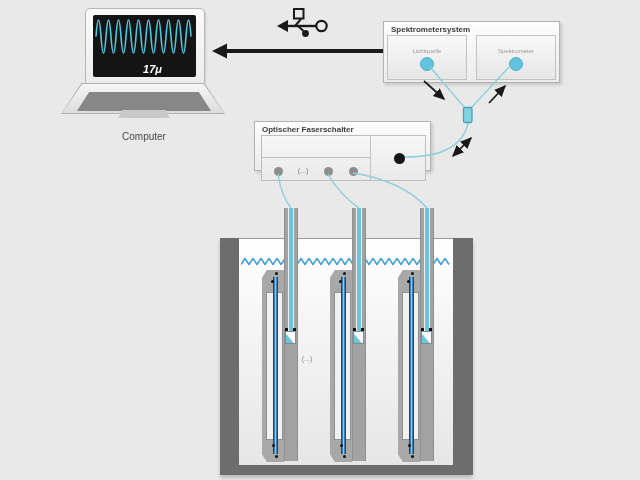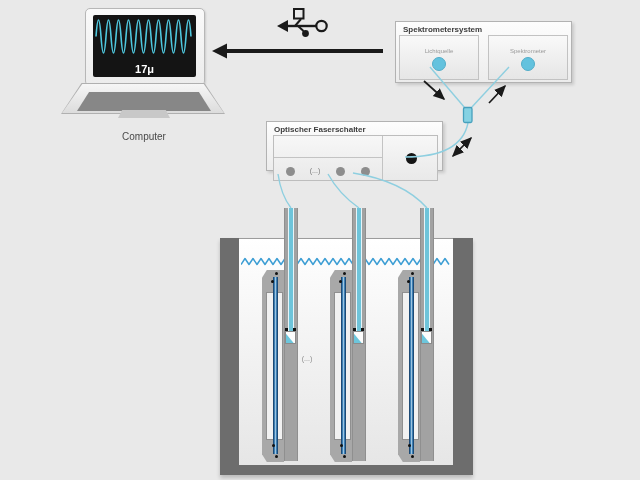--- a/index.html
+++ b/index.html
@@ -4,35 +4,35 @@
 <style>
   html,body{margin:0;padding:0;}
   .stage{position:relative;width:640px;height:480px;background:#e9e9e9;overflow:hidden;
          font-family:"Liberation Sans",sans-serif;}
   .abs{position:absolute;}
 
   
   .laptop-screen{left:85px;top:8px;width:118px;height:76px;background:linear-gradient(180deg,#fafafa,#ececec);
     border:1px solid #b7b7b7;border-radius:5px;box-shadow:1px 1px 2px rgba(0,0,0,.12);}
   .laptop-display{left:93px;top:15px;width:103px;height:62px;background:var(--display-black,#141414);border-radius:2px;}
-  .display-value{position:absolute;left:0;bottom:2px;width:100%;text-align:center;color:#fff;
-    font-weight:bold;font-size:11px;}
+  .display-value{position:absolute;left:8px;bottom:2px;width:100%;text-align:center;color:#fff;
+    font-weight:bold;font-size:11px;font-style:italic;}
   .base-border{left:61px;top:83px;width:164px;height:31px;background:#b0b0b0;
     clip-path:polygon(12.5% 0,87.5% 0,100% 100%,0 100%);}
   .laptop-base{left:62px;top:84px;width:162px;height:29px;background:linear-gradient(180deg,#f6f6f6,#dcdcdc);
     clip-path:polygon(12.5% 0,87.5% 0,100% 100%,0 100%);}
   .laptop-keyboard{left:77px;top:92px;width:134px;height:19px;background:#878787;
     clip-path:polygon(9% 0,91% 0,100% 100%,0 100%);}
   .laptop-tab{left:118px;top:110px;width:52px;height:8px;background:#c8c8c8;
     clip-path:polygon(8% 0,92% 0,100% 100%,0 100%);}
   .computer-label{left:85px;top:131px;width:118px;text-align:center;font-size:10px;color:#4a4a4a;}
 
   
   .panel-box{background:linear-gradient(180deg,#fdfdfd,#ececec);border:1px solid #b2b2b2;
-    box-shadow:2px 2px 3px rgba(0,0,0,.14);box-sizing:border-box;margin-left:12px;}
+    box-shadow:2px 2px 3px rgba(0,0,0,.14);box-sizing:border-box;}
   .box-title{position:absolute;left:7px;top:3px;font-size:8px;font-weight:bold;color:#3c3c3c;white-space:nowrap;}
   .spk-box{left:383px;top:21px;width:177px;height:62px;z-index:5;}
   .spk-module{position:absolute;top:13px;width:80px;height:45px;border:1px solid #c2c2c2;box-sizing:border-box;
     background:linear-gradient(180deg,#f9f9f9,#e6e6e6);}
   .spk-module .mod-label{margin-top:12px;text-align:center;font-size:6px;color:#9a9a9a;white-space:nowrap;}
   .spk-module .mod-port{width:12px;height:12px;border-radius:50%;margin:3px auto 0;
     background:var(--accent-cyan,#63c2de);border:1px solid #52adc9;}
   .mod-1{left:3px;} .mod-2{left:92px;}
 
   .fs-box{left:254px;top:121px;width:177px;height:50px;z-index:5;}

